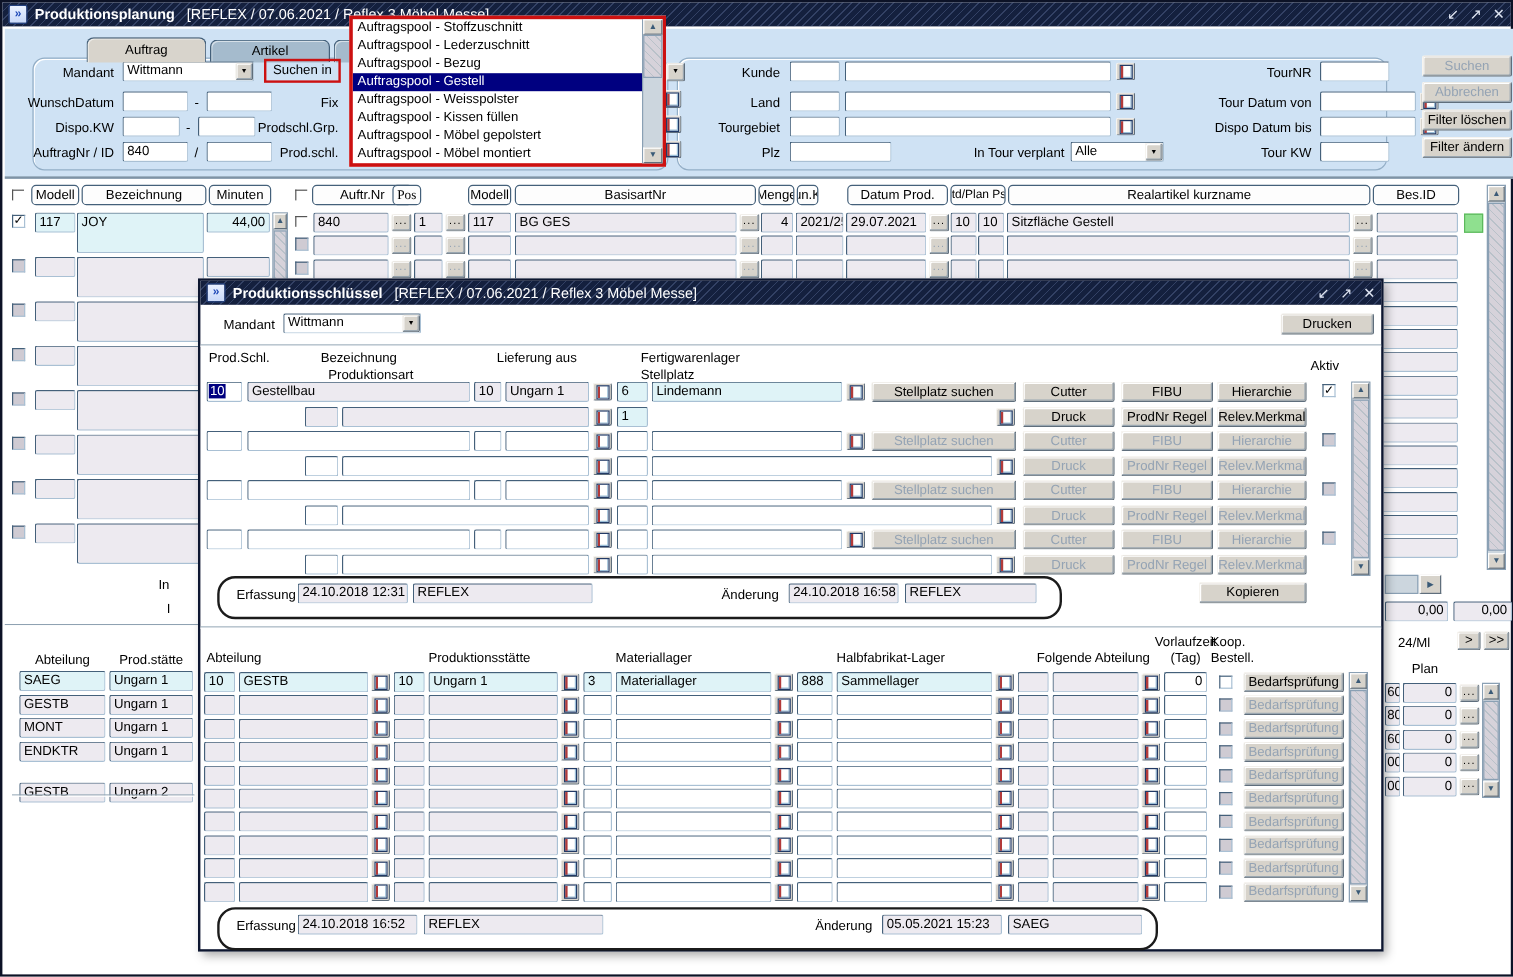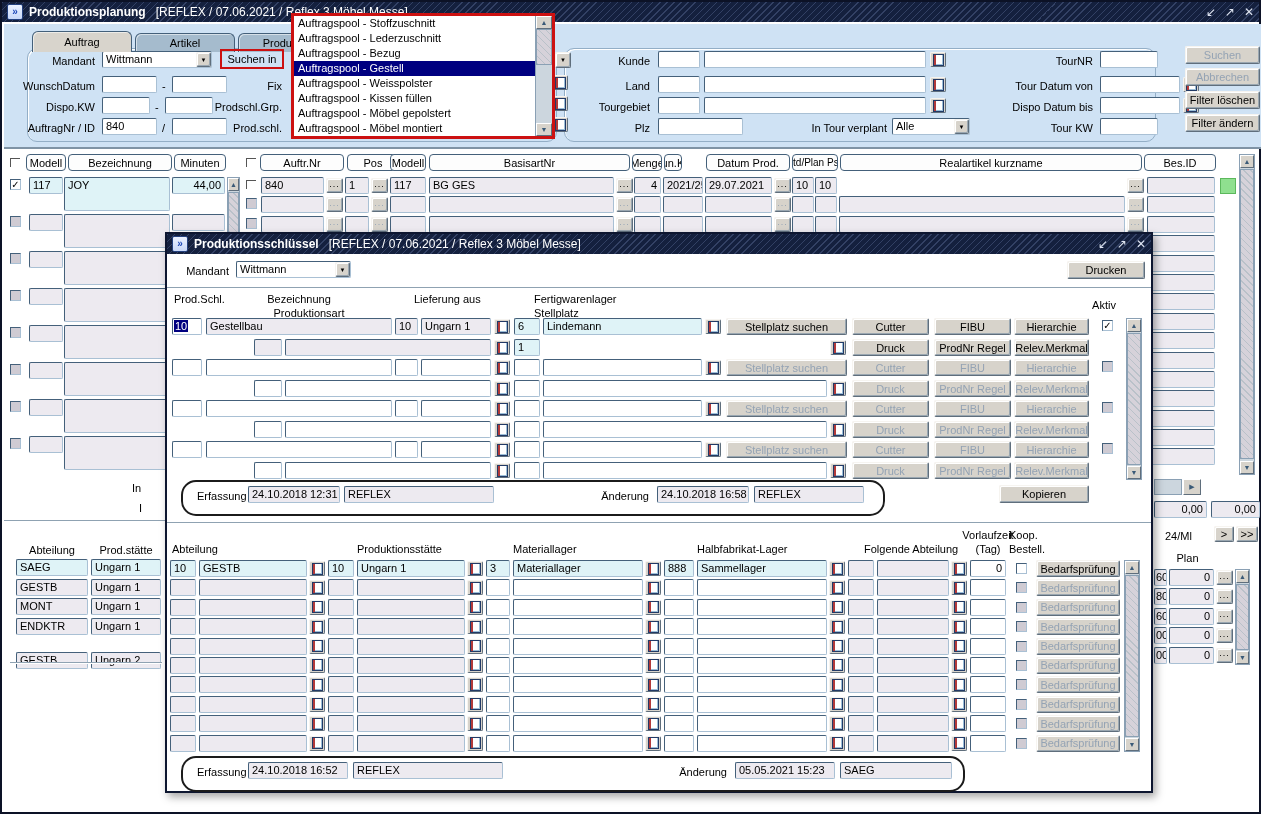--- a/index.html
+++ b/index.html
@@ -41,21 +41,21 @@
   .crn{position:absolute;width:9px;height:8px;border-top:1px solid #555;border-left:1px solid #555;}
   .sep{position:absolute;height:0;border-top:1px solid #8fa2b2;border-bottom:1px solid #fff;}
   
   .sb{position:absolute;background:#ccd6de;border:1px solid #8aa0b4;box-sizing:border-box;}
   .sba{position:absolute;left:0;right:0;height:13px;background:#d7d3cb;border:1px solid;border-color:#fff #5f6e7c #5f6e7c #fff;
        display:flex;align-items:center;justify-content:center;font-size:7px;color:#3a5a77;box-sizing:border-box;}
   .sbt{position:absolute;left:0;right:0;background:#d6d2da;border:1px solid #8aa0b4;box-sizing:border-box;
        background-image:repeating-linear-gradient(45deg,#b9c1c9 0 1px,transparent 1px 5px);}
   
   .tab{position:absolute;height:19px;top:31px;display:flex;align-items:center;justify-content:center;box-sizing:border-box;
-       border:1px solid #44607a;border-bottom:none;border-radius:6px 6px 0 0;background:#a5bbcd;box-shadow:inset 1px 1px 0 rgba(255,255,255,.55);}
+       border:1px solid #44607a;border-bottom:none;border-radius:6px 6px 0 0;background:#a5bbcd;box-shadow:inset 1px 1px 0 rgba(255,255,255,.55);margin-left:40px;}
   .tab.active{background:#d8d4cc;top:29px;height:21px;z-index:2;}
   
   .fpanel{position:absolute;left:2px;top:22px;width:1257px;height:125px;background:#cfe2f4;border-bottom:2px solid #7f93a5;box-sizing:border-box;}
   .grp{position:absolute;border:1px solid #93aec6;border-radius:10px;box-shadow:inset 1px 1px 0 #fff;}
   
   .dd{position:absolute;left:289px;top:11px;width:264px;height:126px;border:3px solid #cc1111;background:#fff;z-index:30;box-sizing:border-box;display:flex;}
   .ddl{flex:1;overflow:hidden;}
   .ddi{height:15px;line-height:15px;padding:0 4px;white-space:nowrap;font-size:11px;}
   .ddi.sel{background:#000080;color:#fff;}
   .ddsb{width:16px;position:relative;background:#ccd6de;border-left:1px solid #8aa0b4;}
@@ -241,21 +241,21 @@
   </div>
     </div>
 
   <div class="sb" style="left:225px;top:175px;width:13px;height:285px;">
     <div class="sba" style="top:0;">▲</div>
     <div class="sbt" style="top:14px;height:90px;"></div>
   </div>
 
   <div class="crn" style="left:244px;top:156px;"></div>
   <div class="h" style="left:258px;top:152px;width:84px;">Auftr.Nr</div>
-  <div class="h" style="left:345px;top:152px;width:52px;">Pos</div>
+  <div class="h" style="left:325px;top:152px;width:24px;font-family:Liberation Serif, serif;">Pos</div>
   <div class="h" style="left:388px;top:152px;width:36px;">Modell</div>
   <div class="h" style="left:427px;top:152px;width:201px;">BasisartNr</div>
   <div class="h" style="left:630px;top:152px;width:30px;">Menge</div>
   <div class="h" style="left:662px;top:152px;width:18px;">Wun.KW</div>
   <div class="h" style="left:704px;top:152px;width:84px;">Datum Prod.</div>
   <div class="h" style="left:790px;top:152px;width:46px;font-size:10px;">Std/Plan Psl.</div>
   <div class="h" style="left:838px;top:152px;width:302px;">Realartikel kurzname</div>
 
   <div class="abs" id="order-rows" style="left:0;top:175px;width:1145px;">
     <div class="row" style="height:17px;margin-bottom:2.4px;">
@@ -266,20 +266,21 @@
       <div class="b d" style="left:369px;top:1px;width:17px;">...</div>
       <div class="f ro" style="left:388px;width:36px;">117</div>
       <div class="f ro" style="left:427px;width:185px;">BG GES</div>
       <div class="b d" style="left:614px;top:1px;width:17px;">...</div>
       <div class="f ro num" style="left:632px;width:27px;">4</div>
       <div class="f ro" style="left:661px;width:40px;">2021/25</div>
       <div class="f ro" style="left:703px;width:67px;">29.07.2021</div>
       <div class="b d" style="left:772px;top:1px;width:17px;">...</div>
       <div class="f ro" style="left:790px;width:22px;">10</div>
       <div class="f ro" style="left:813px;width:22px;">10</div>
+      <div class="f ro" style="left:837px;width:286px;">Sitzfläche Gestell</div>
       <div class="b d" style="left:1125px;top:1px;width:17px;">...</div>
     </div>
   <div class="row" style="height:17px;margin-bottom:2.4px;">
     <div class="cb off" style="left:244px;top:2px;"></div>
     <div class="f ro" style="left:259px;width:63px;"></div>
     <div class="b d dis" style="left:324px;top:1px;width:17px;">...</div>
     <div class="f ro" style="left:343px;width:24px;"></div>
     <div class="b d dis" style="left:369px;top:1px;width:17px;">...</div>
     <div class="f ro" style="left:388px;width:36px;"></div>
     <div class="f ro" style="left:427px;width:185px;"></div>

